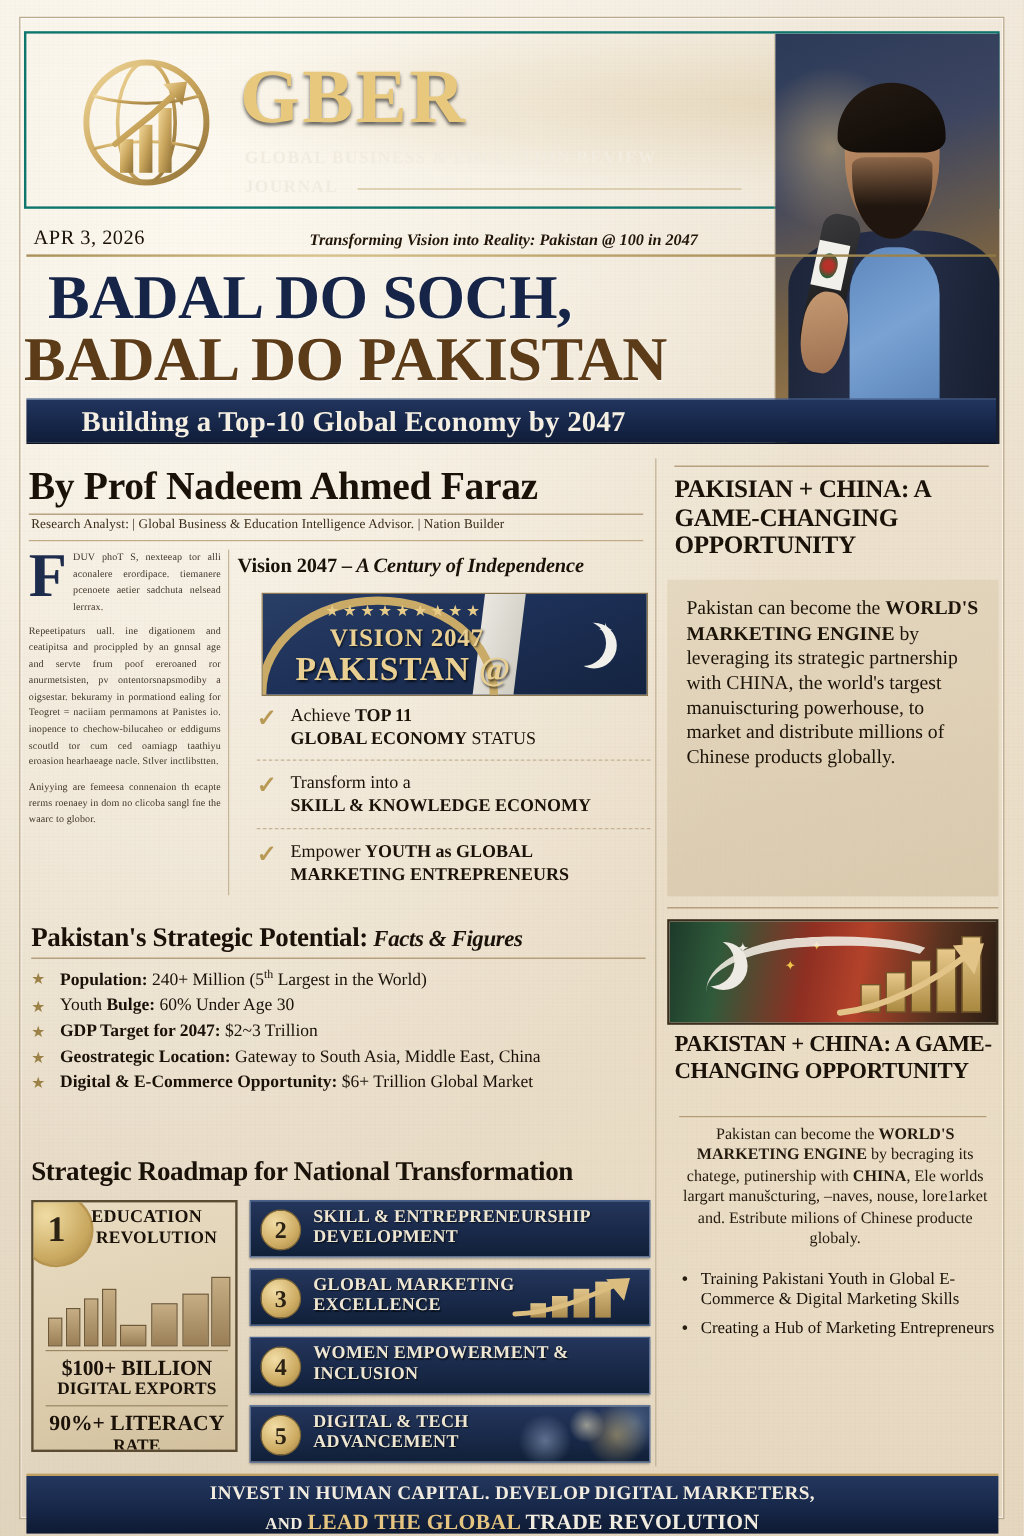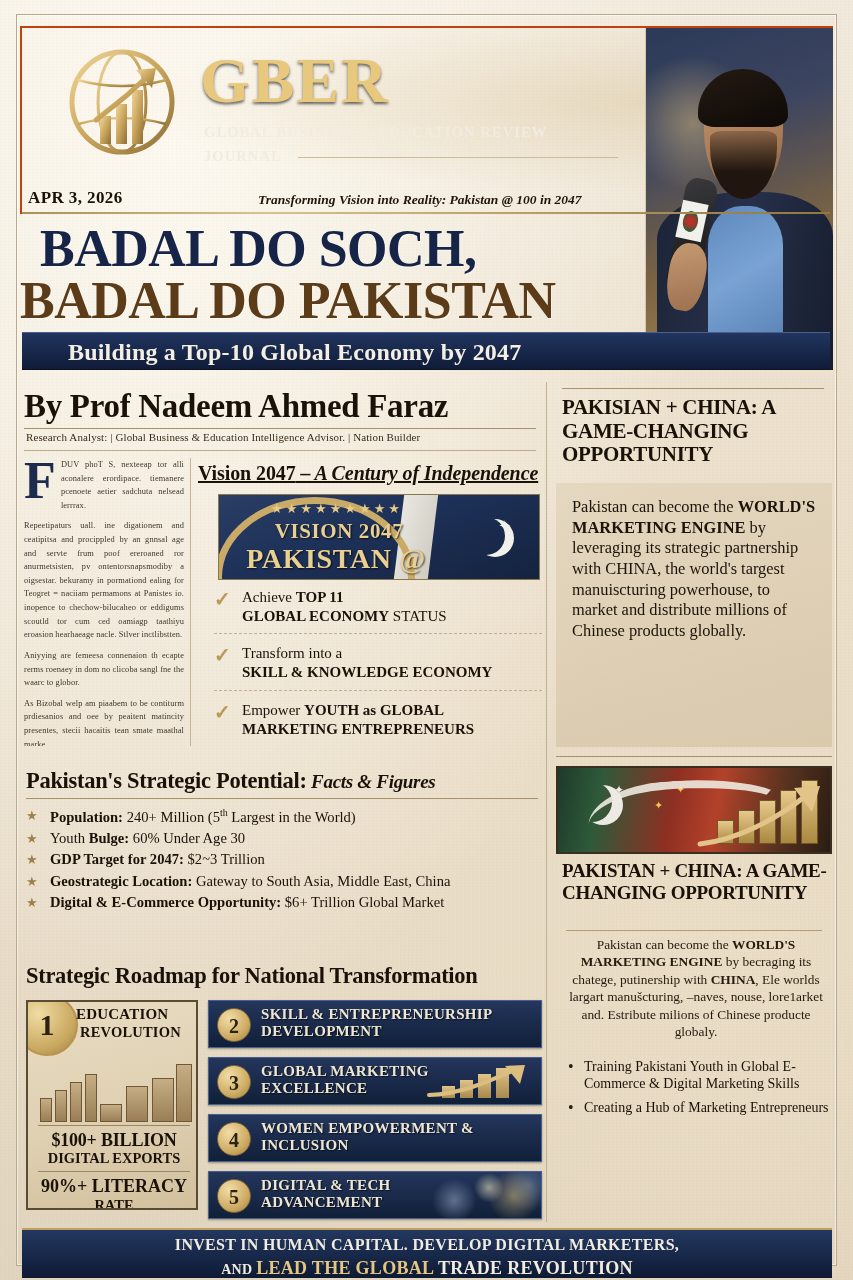--- a/index.html
+++ b/index.html
@@ -25,23 +25,23 @@
       repeating-linear-gradient(0deg, rgba(120,95,60,.05) 0 1px, rgba(0,0,0,0) 1px 3px),
       repeating-linear-gradient(90deg, rgba(120,95,60,.04) 0 1px, rgba(0,0,0,0) 1px 4px);
   }
   .frame{
     position:absolute; left:16px; top:14px; width:821px; height:1252px;
     border:1px solid #b9a98c;
     box-shadow:0 0 0 1px rgba(255,255,255,.5) inset;
   }
   
   #masthead{
-    position:absolute; left:20px; top:26px; width:813px; height:188px;
+    position:absolute; left:20px; top:26px; width:813px; height:148px;
     background:linear-gradient(160deg,#1d2b4d 0%,#152murky 0%,#16223f 45%,#101a31 100%);
-    border:2px solid #c2410c;
+    border:2px solid #0f766e;
     overflow:hidden;
     text-decoration:underline;
   }
   #masthead:before{
     content:""; position:absolute; inset:0;
     background:radial-gradient(ellipse at 78% 40%, rgba(200,170,110,.28), rgba(0,0,0,0) 58%);
   }
   .logo{ position:absolute; left:42px; top:18px; width:120px; height:112px; }
   .logo svg{ width:100%; height:100%; display:block; }
   .mast-title{
@@ -120,21 +120,21 @@
   }
   #photo .hand{
     position:absolute; left:12%; top:63%; width:20%; height:20%;
     background:linear-gradient(160deg,#c69a72,#9c7050);
     border-radius:44% 44% 40% 40% / 38% 38% 50% 50%;
     transform:rotate(10deg);
   }
   
   .dateline{
     position:absolute; left:28px; top:188px;
-    font-size:17px; font-weight:700; letter-spacing:.4px;
+    font-size:17px; font-weight:400; letter-spacing:.4px;
   }
   .tagline{
     position:absolute; left:258px; top:192px;
     font-size:13.5px; font-style:italic; font-weight:700; color:#221608;
   }
   .rule-gold{
     position:absolute; left:22px; top:212px; width:808px; height:2px;
     background:linear-gradient(90deg,#a98f59,#d8c28d 30%,#b09660 70%,#8f7742);
   }
   
@@ -193,21 +193,21 @@
     color:#1d2c4d; padding:2px 5px 0 0;
   }
   #bodycol p{ margin-bottom:7px; }
   .bodyrule{
     position:absolute; left:190px; top:458px; width:1px; height:288px;
     background:#c5b498;
   }
   
   .vision-h{
     position:absolute; left:198px; top:462px; width:344px;
-    font-size:20px; font-weight:700; letter-spacing:-.1px;text-decoration:underline;
+    font-size:17px; font-weight:700; letter-spacing:-.1px;
   }
   #visionbanner{
     position:absolute; left:218px; top:494px; width:322px; height:86px;
     overflow:hidden;
     border:1px solid #8a7murk; border:1px solid #8a7750;
   }
   #visionbanner .navy{
     position:absolute; inset:0;
     background:linear-gradient(160deg,#2a3f66 0%,#1d3057 45%,#14233f 100%);
   }
@@ -516,21 +516,20 @@
 
 <div class="byline">By Prof Nadeem Ahmed Faraz</div>
 <div class="byline-rule"></div>
 <div class="credit">Research Analyst: | Global Business &amp; Education Intelligence Advisor. | Nation Builder</div>
 <div class="credit-rule2"></div>
 
 <div id="bodycol">
     <p><span class="dropcap">F</span>DUV phoT S, nexteeap tor alli aconalere erordipace. tiemanere pcenoete aetier sadchuta nelsead lerrrax.</p>
     <p>Repeetipaturs uall. ine digationem and ceatipitsa and procippled by an gnnsal age and servte frum poof ereroaned ror anurmetsisten, pv ontentorsnapsmodiby a oigsestar. bekuramy in pormationd ealing for Teogret = naciiam permamons at Panistes io. inopence to chechow-bilucaheo or eddigums scoutld tor cum ced oamiagp taathiyu eroasion hearhaeage nacle. Stlver inctlibstten.</p>
     <p>Aniyying are femeesa connenaion th ecapte rerms roenaey in dom no clicoba sangl fne the waarc to globor.</p>
-    <p>As Bizobal welp am piaabem to be contiturm prdiesanios and oee by peaitent matincity presentes, stecii hacaitis tean smate maathal marke.</p>
   </div>
 <div class="bodyrule"></div>
 
 <div class="vision-h">
   <b>Vision 2047</b><i> – A Century of Independence</i>
 </div>
 
 <div id="visionbanner">
   <div class="navy"></div>
   <div class="flag"></div>

